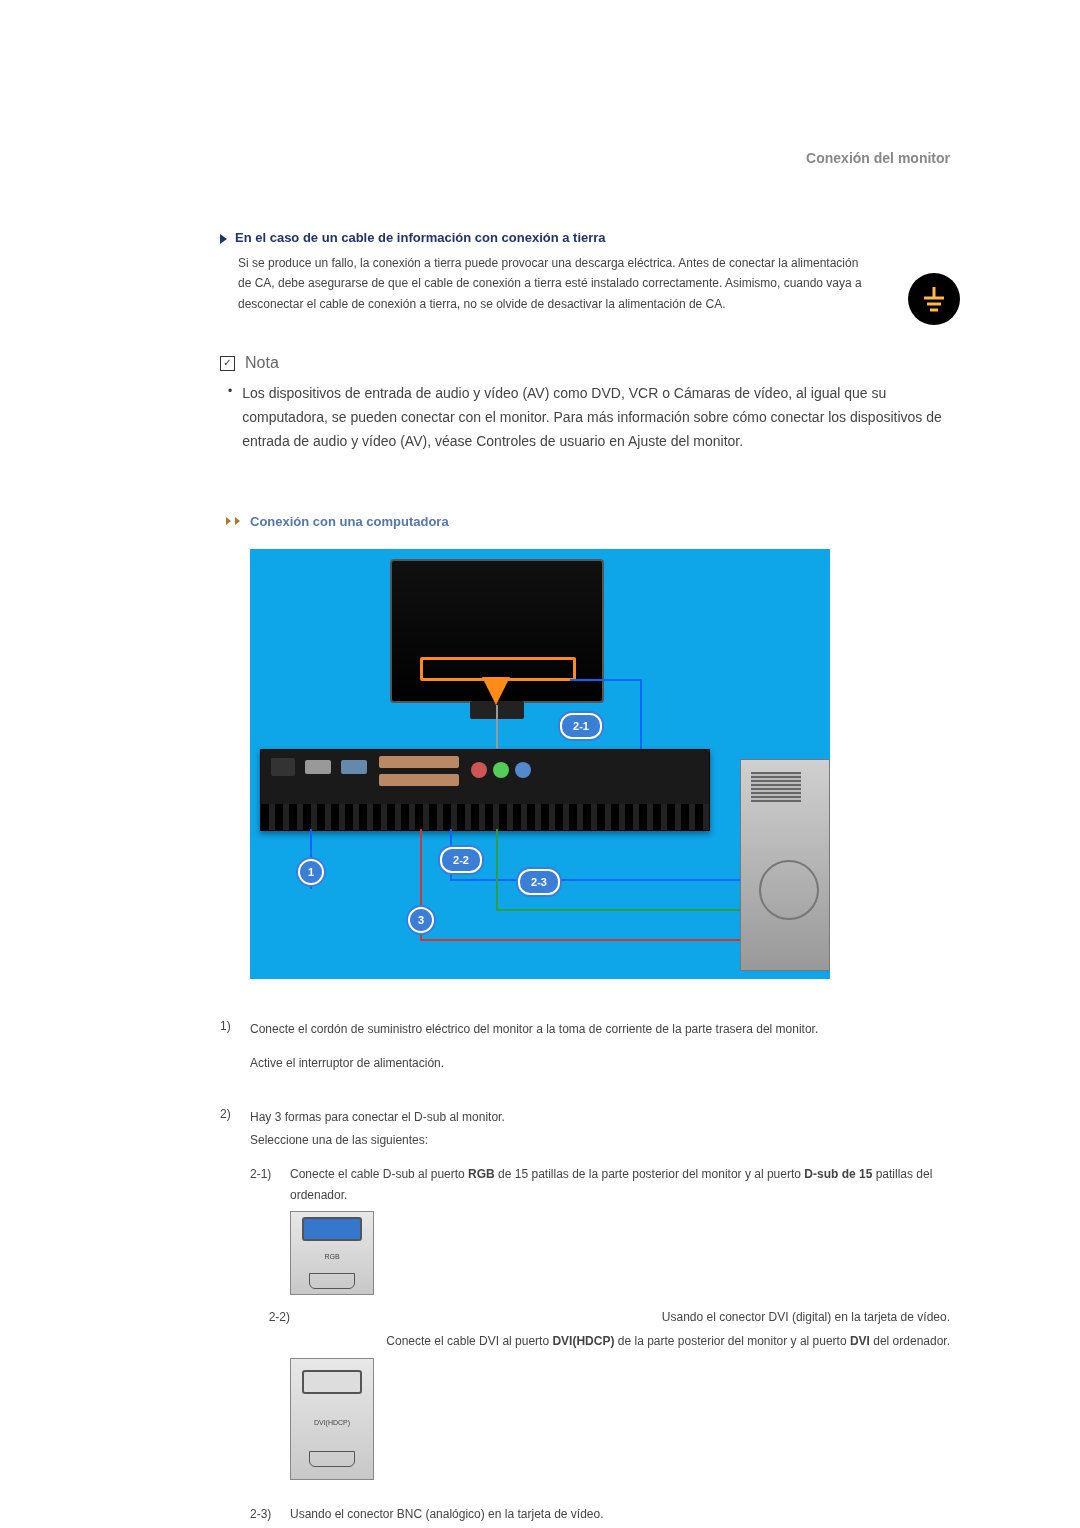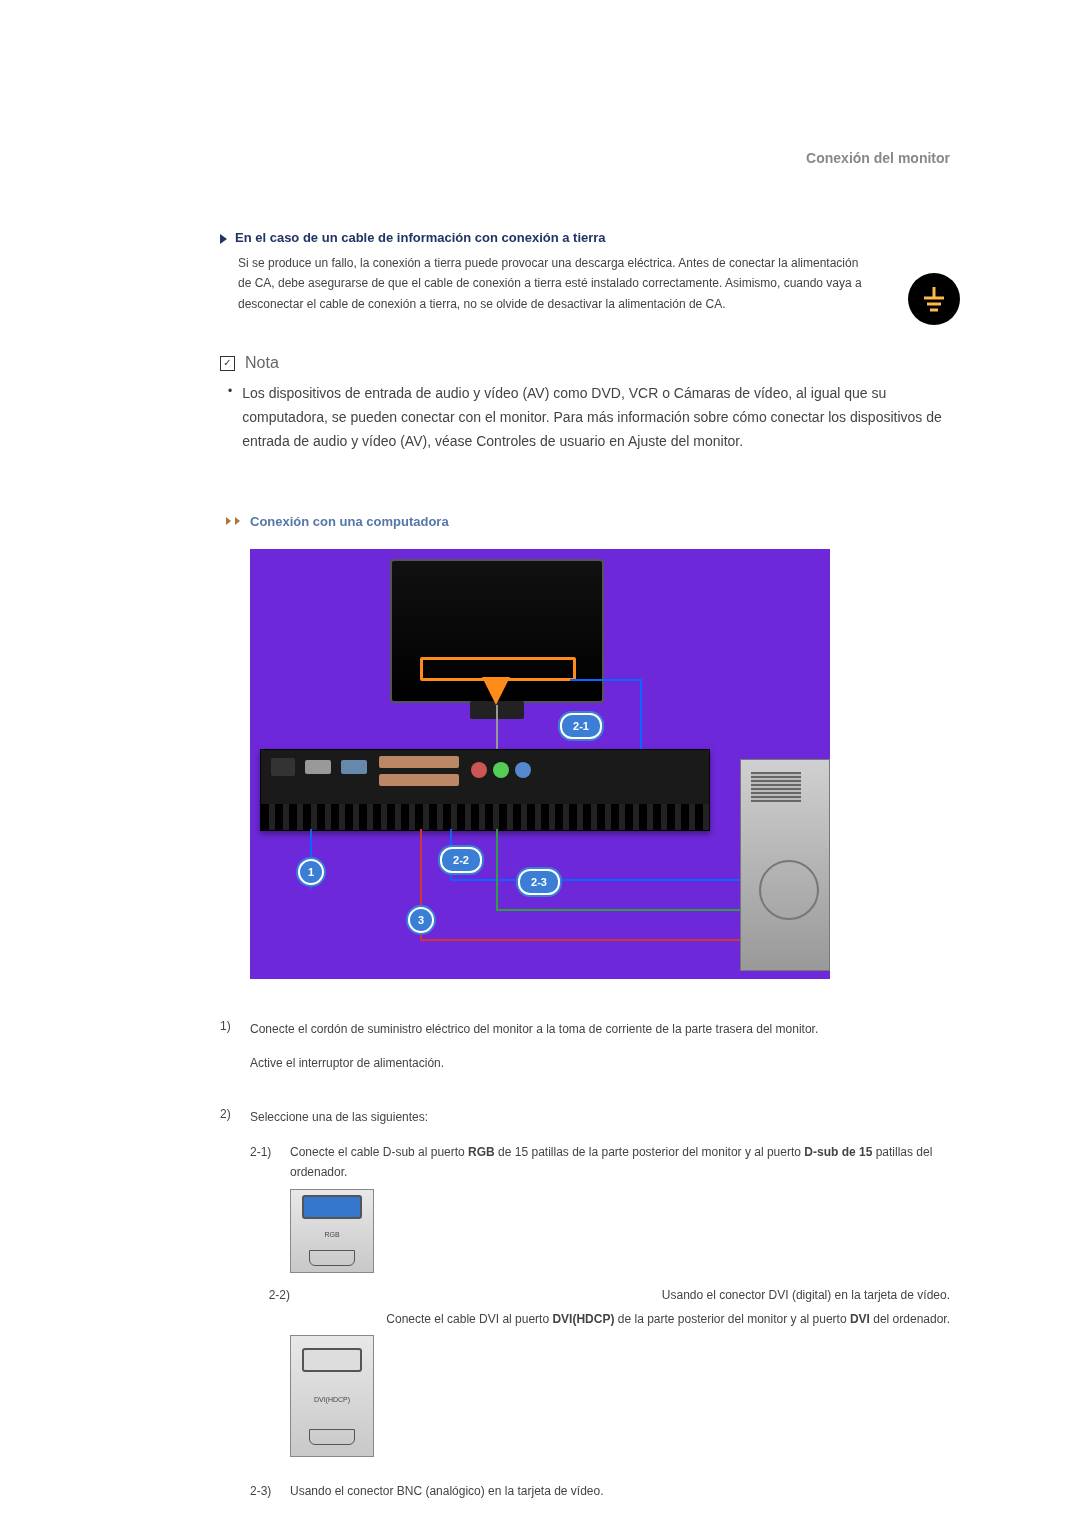--- a/index.html
+++ b/index.html
@@ -131,21 +131,21 @@
     font-weight: bold;
     color: #5577aa;
     margin-left: 6px;
   }
   
   .diagram {
     width: 580px;
     height: 430px;
     margin: 0 auto 40px;
     position: relative;
-    background: #6d28d9;
+    background: #0ea5e9;
   }
   .monitor-front {
     position: absolute;
     left: 140px;
     top: 10px;
     width: 210px;
     height: 140px;
     background: linear-gradient(#111, #000);
     border: 2px solid #555;
     border-radius: 4px;
@@ -343,20 +343,21 @@
     <div class="ol-num">1)</div>
     <div class="ol-body">
       <p>Conecte el cordón de suministro eléctrico del monitor a la toma de corriente de la parte trasera del monitor.</p>
       <p>Active el interruptor de alimentación.</p>
     </div>
   </div>
 
   <div class="ol-row">
     <div class="ol-num">2)</div>
     <div class="ol-body">
+      <p style="margin-bottom:2px;">Hay 3 formas para conectar el D-sub al monitor.</p>
       <p>Seleccione una de las siguientes:</p>
 
       <div class="sub-ol">
         <div class="sub-num">2-1)</div>
         <div class="sub-body">
           <p>
             <span>Conecte el cable D-sub al puerto </span><strong>RGB</strong><span> de 15 patillas de la parte posterior del monitor y al puerto </span><strong>D-sub de 15</strong><span> patillas del ordenador.</span>
           </p>
           <div class="port-img">
             <div class="port-top"></div>

